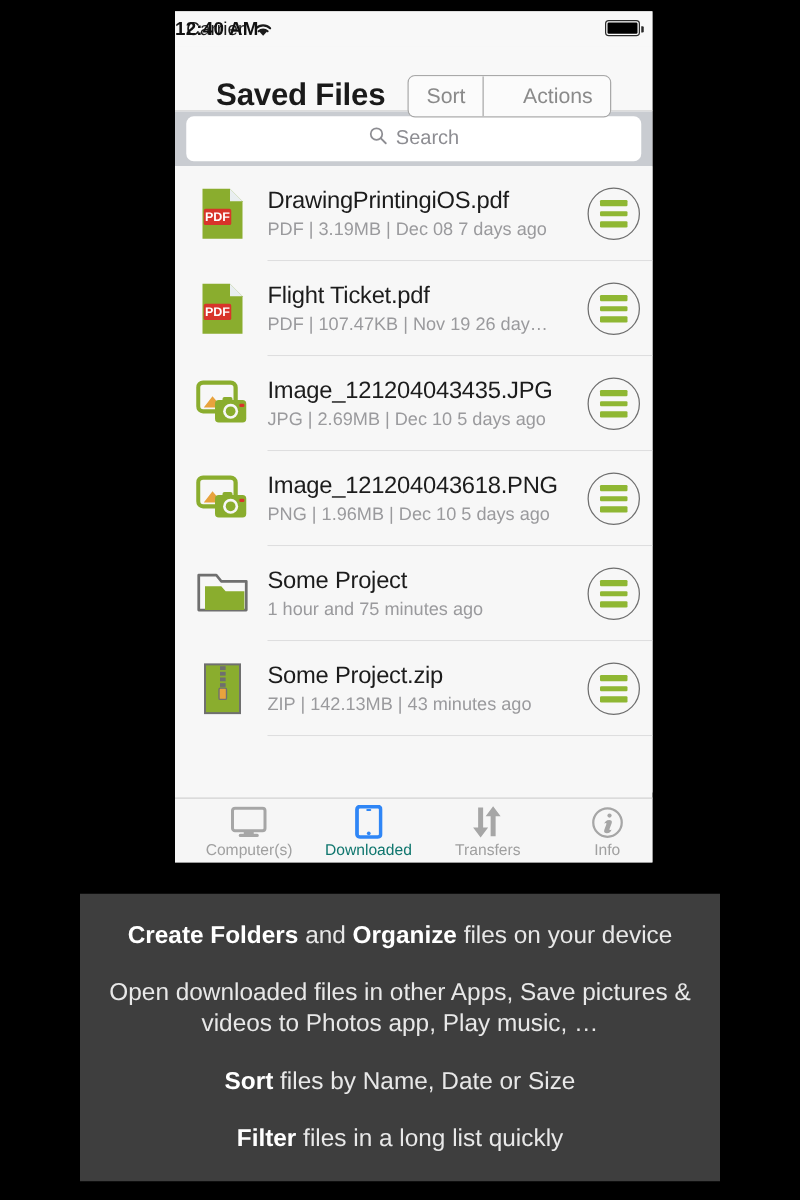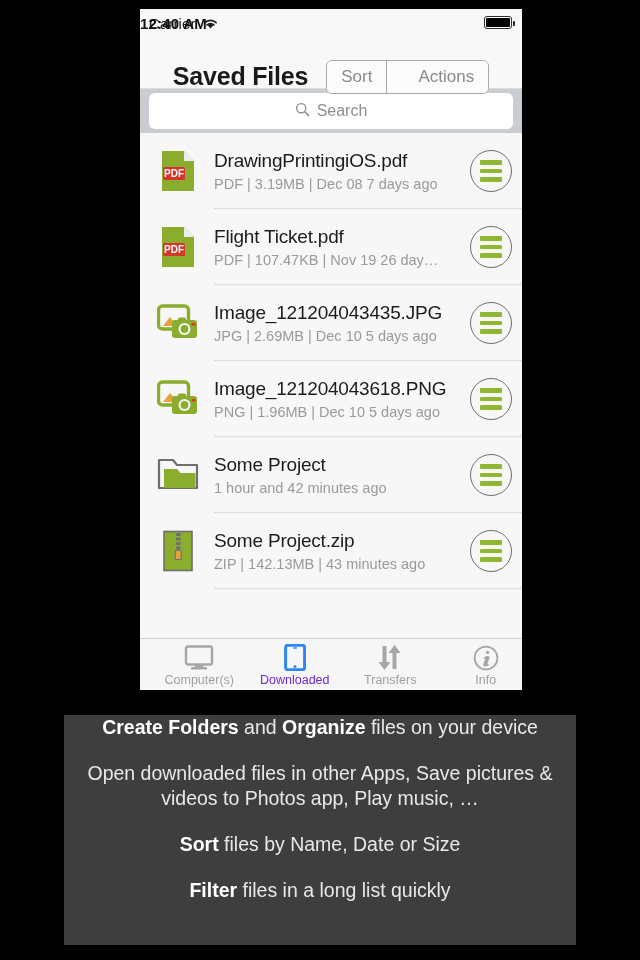--- a/index.html
+++ b/index.html
@@ -123,31 +123,31 @@
     border-top: 1px solid #d2d2d2;
     display: flex;
   }
   .tab {
     flex: 1; display: flex; flex-direction: column;
     align-items: center; justify-content: center; gap: 2px;
     padding-top: 2px;
     padding-left: 23px;
   }
   .tab-label { font-size: 12.5px; color: #a0a0a0; }
-  .tab.active .tab-label { color: #6d28d9; }
+  .tab.active .tab-label { color: #0f766e; }
   .tab-ico { height: 27px; display: flex; align-items: flex-end; justify-content: center; }
 
   
   .caption {
     position: absolute;
     left: 64px; top: 715px;
     width: 512px; height: 230px;
     background: #3e3e3e;
     display: flex; flex-direction: column;
-    align-items: center; justify-content: flex-start;
+    align-items: center; justify-content: center;
     gap: 21px;
     padding: 0 18px;
   }
   .cap-line {
     color: #e8e8e8; font-size: 19.5px; text-align: center; line-height: 25px;
   }
   .cap-line b { color: #ffffff; font-weight: bold; }
 </style>
 </head>
 <body>
@@ -289,21 +289,21 @@
 
       <div class="row">
         <div class="icon-cell">
           <svg width="42" height="36" viewBox="0 0 42 36">
             <path d="M2 3 h14 l4 5 h20 v23 h-38 z" fill="none" stroke="#6f6f6f" stroke-width="2.2" stroke-linejoin="round"></path>
             <path d="M7 12 h13 l3.5 4 h15 v15 h-31.5 z" fill="#8aad2e"></path>
           </svg>
         </div>
         <div class="texts">
           <div class="fname">Some Project</div>
-          <div class="fmeta">1 hour and 42 minutes ago</div>
+          <div class="fmeta">1 hour and 75 minutes ago</div>
         </div>
         <div class="accessory">
             <i></i>
             <i></i>
             <i></i>
           </div>
         <div class="sep"></div>
       </div>
 
       <div class="row">

